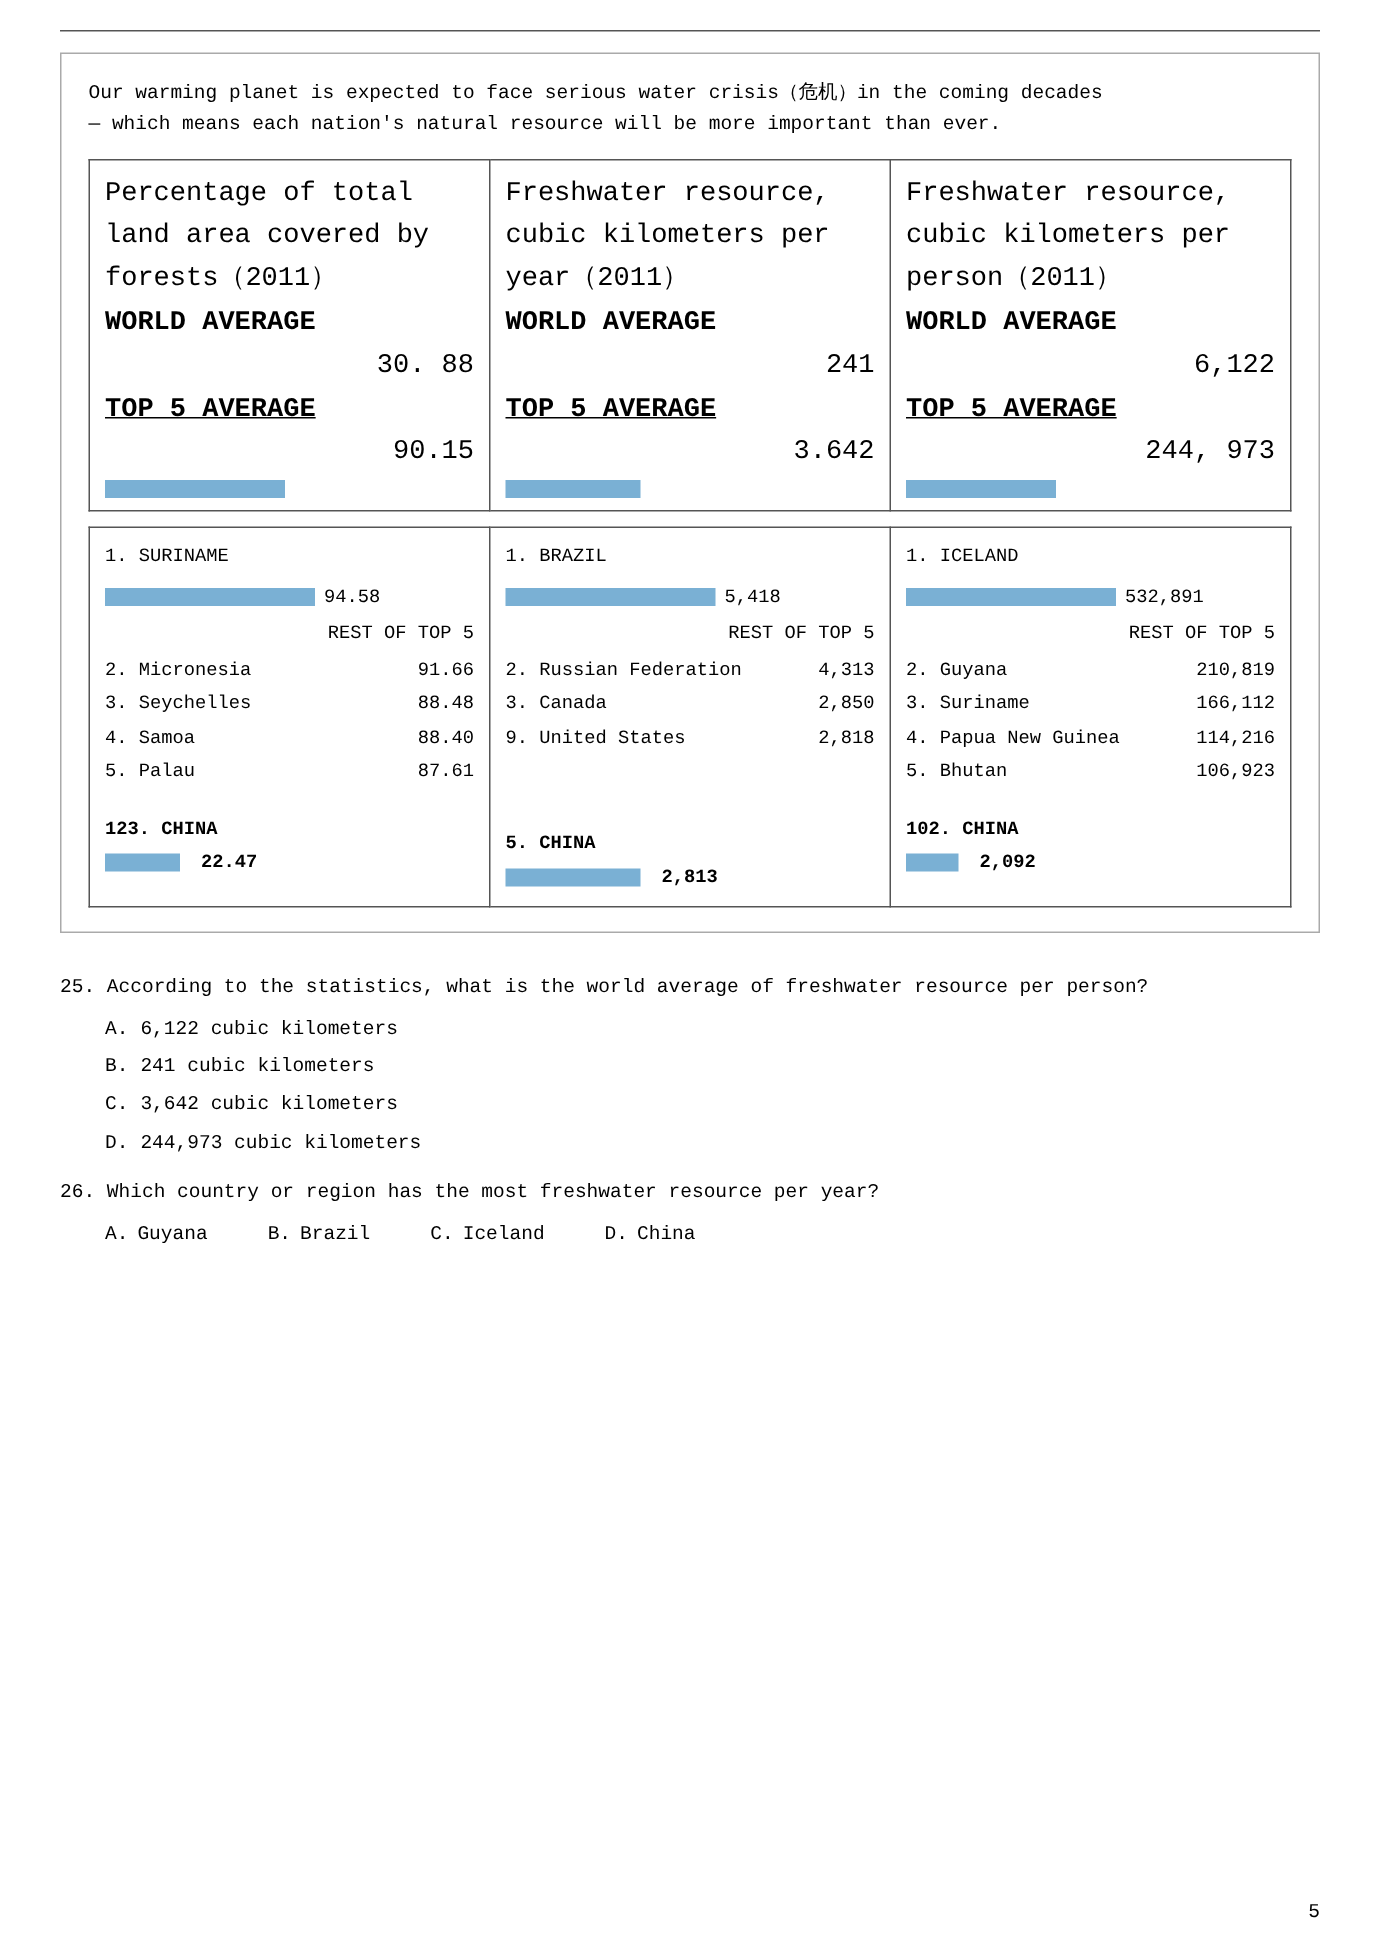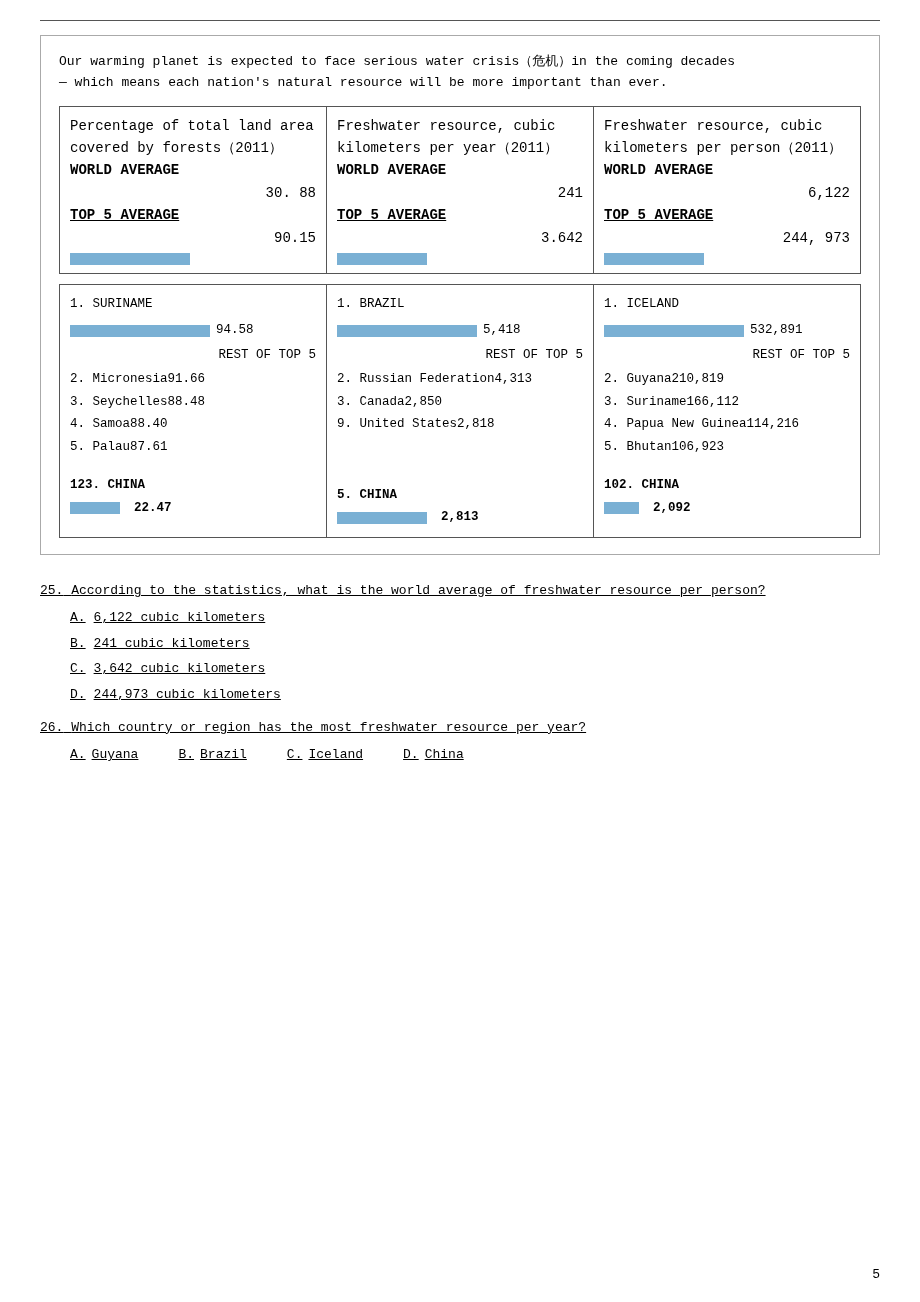--- a/index.html
+++ b/index.html
@@ -25,21 +25,21 @@
     .stats-table {
       width: 100%;
       border-collapse: collapse;
       margin-bottom: 10px;
     }
     .stats-table td {
       border: 1px solid #555;
       padding: 8px 10px;
       vertical-align: top;
       width: 33.33%;
-      font-size: 14px;
+      font-size: 18px;
       line-height: 1.6;
     }
     .world-avg-label {
       font-weight: bold;
     }
     .top5-avg-label {
       font-weight: bold;
       text-decoration: underline;
     }
     .avg-value {
@@ -86,34 +86,33 @@
     .china-bar-row {
       display: flex;
       align-items: center;
       gap: 8px;
     }
     .china-value {
       font-weight: bold;
     }
     .sub-item {
       display: flex;
-      justify-content: flex-start;
+      justify-content: space-between;
     }
     .inline-bar {
       display: inline-block;
       height: 12px;
       background: #7ab0d4;
       vertical-align: middle;
       margin-right: 6px;
     }
     .question-section {
       margin-top: 22px;
       font-size: 13px;
       line-height: 1.8;
-      text-decoration: underline;
     }
     .question {
       margin-bottom: 10px;
     }
     .q-text {
       margin-bottom: 4px;
     }
     .options {
       padding-left: 30px;
     }

